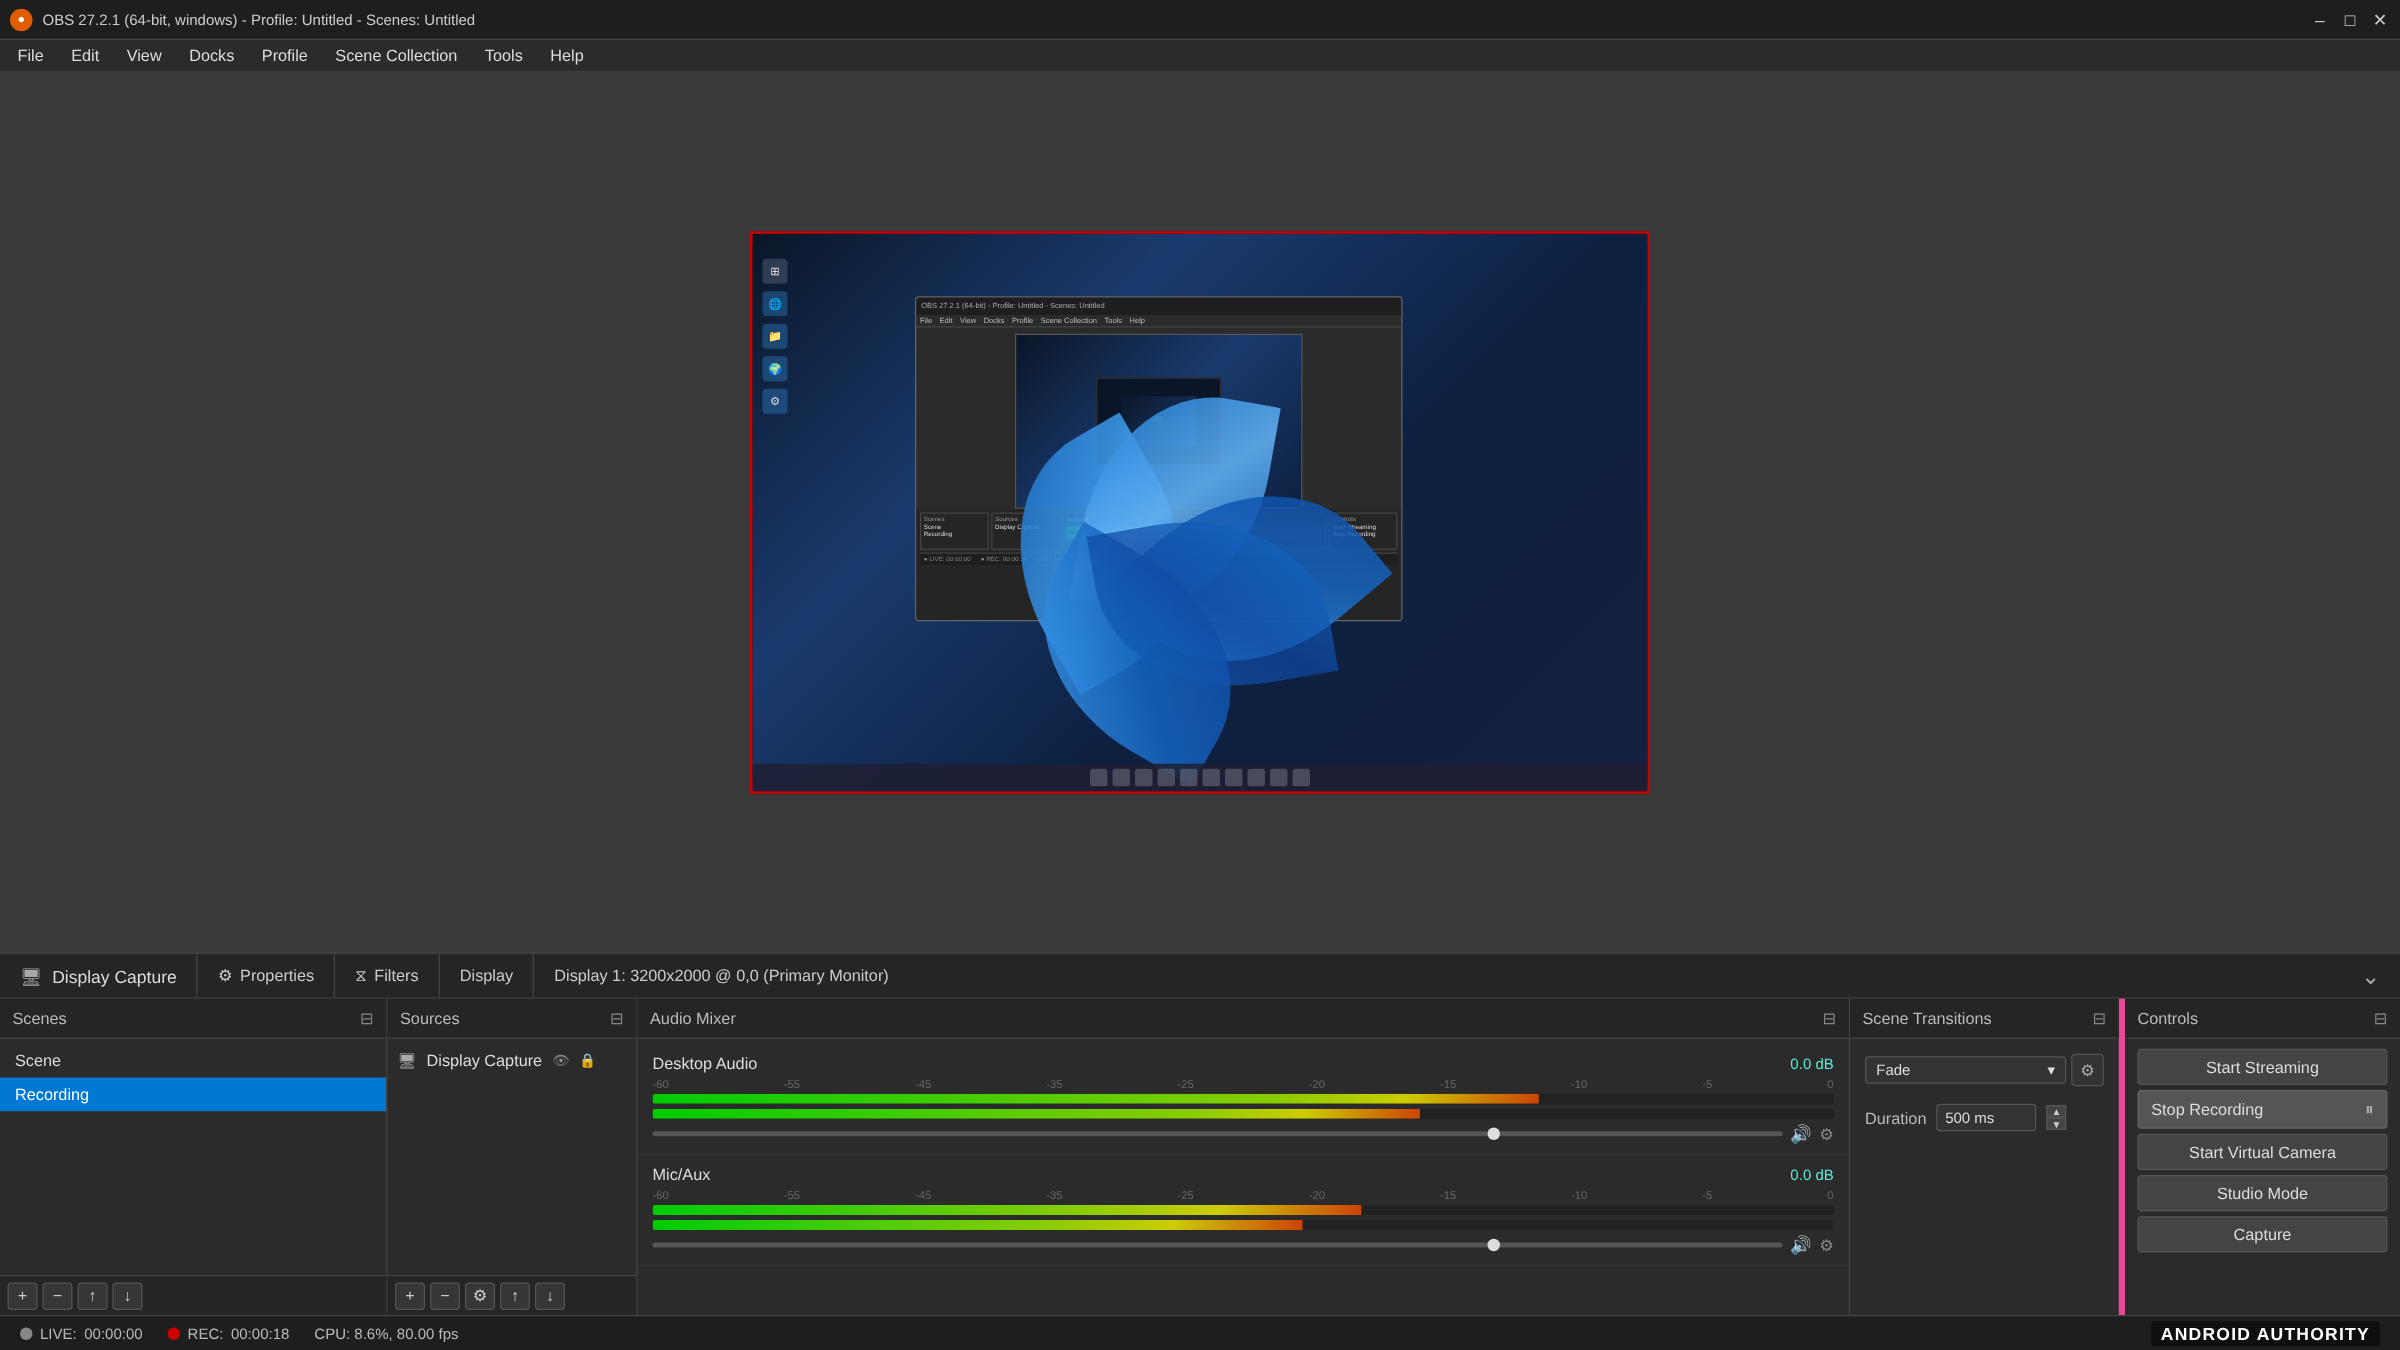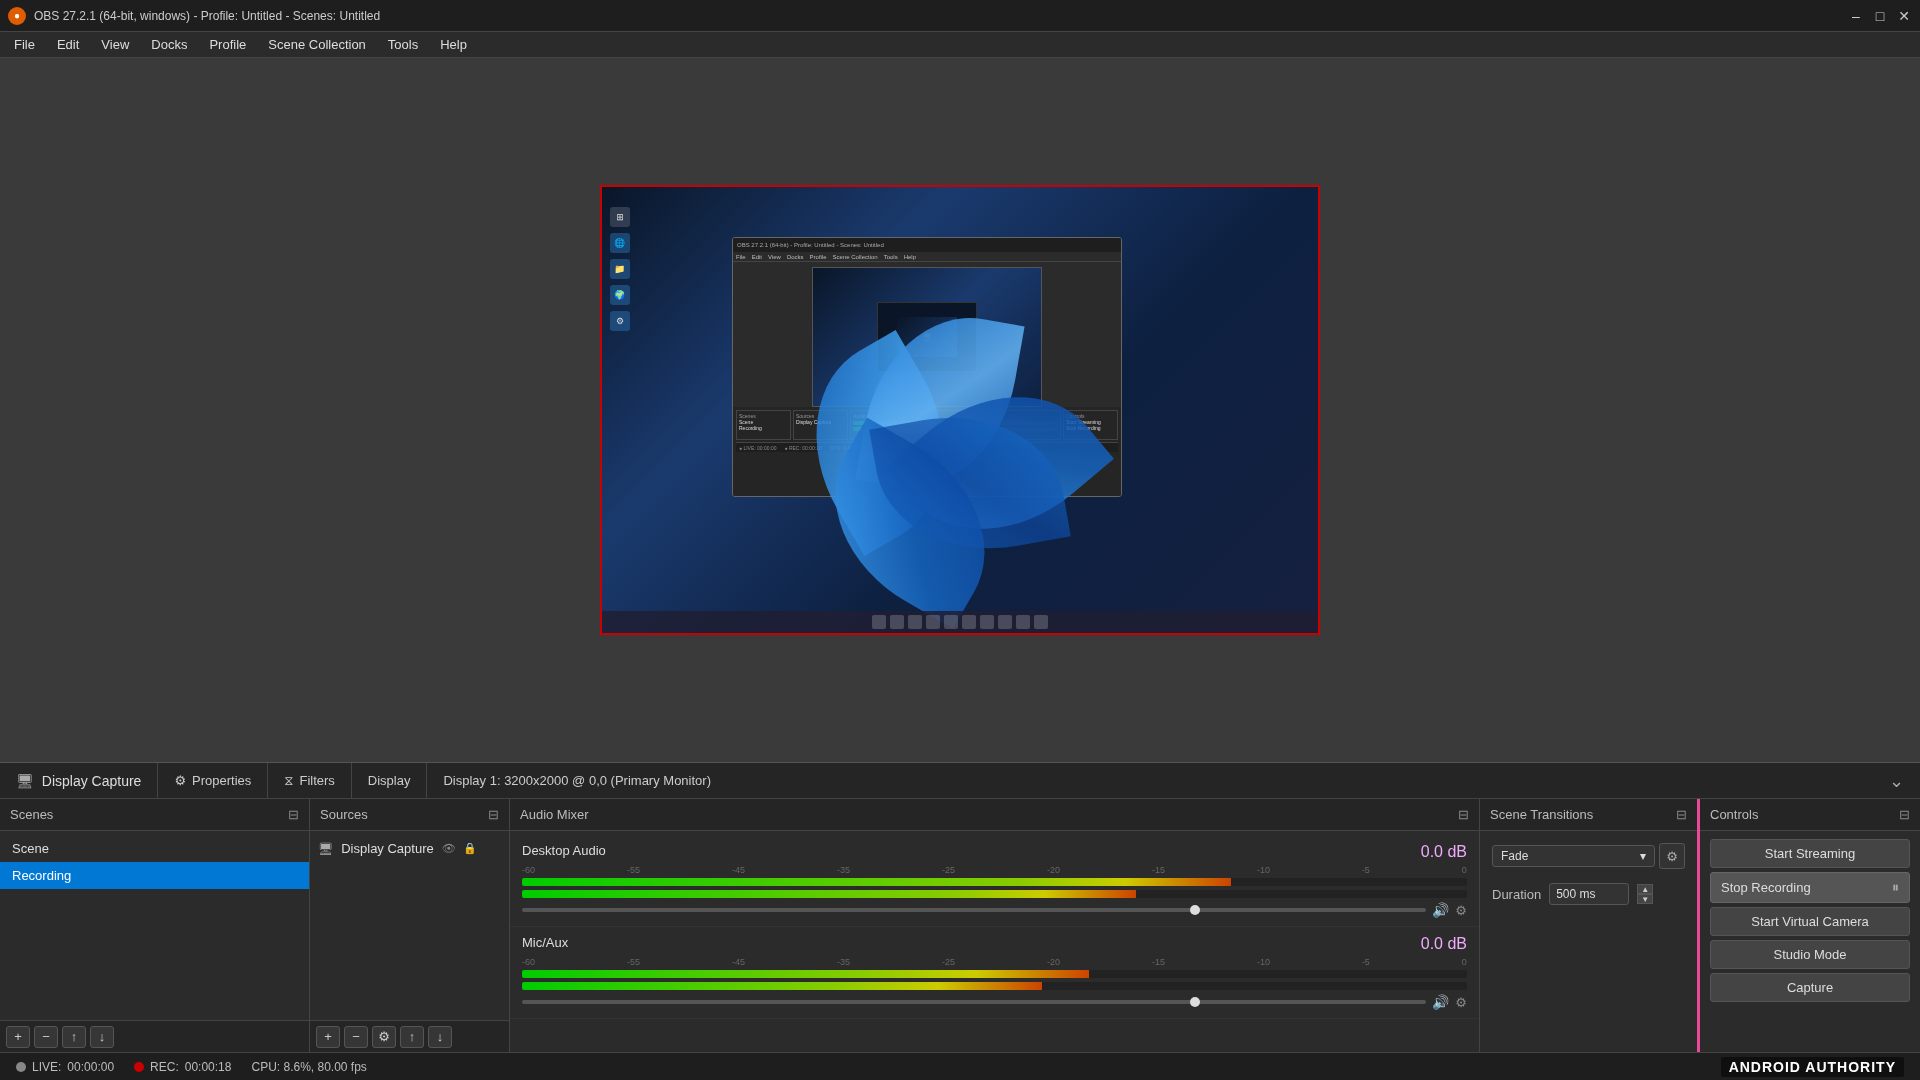--- a/index.html
+++ b/index.html
@@ -272,21 +272,21 @@
 
     
     .panel {
       display: flex;
       flex-direction: column;
       border-right: 1px solid #444;
     }
     .panel-scenes { width: 310px; }
     .panel-sources { width: 200px; }
     .panel-audio { flex: 1; }
-    .panel-transitions { width: 220px; border-right: 3px solid #ec4899; }
+    .panel-transitions { width: 220px; border-right: 5px solid #ec4899; }
     .panel-controls { width: 220px; border-right: none; }
 
     .panel-header {
       height: 32px;
       background: #252525;
       border-bottom: 1px solid #444;
       display: flex;
       align-items: center;
       justify-content: space-between;
       padding: 0 10px;
@@ -327,24 +327,25 @@
     .source-item-lock { color: #888; font-size: 11px; }
 
     
     .audio-track {
       padding: 8px 12px;
       border-bottom: 1px solid #333;
     }
     .audio-track-header {
       display: flex;
       justify-content: space-between;
+      align-items: center;
       margin-bottom: 4px;
     }
     .audio-name { font-size: 13px; color: #ddd; }
-    .audio-db { font-size: 16px; color: #f0abfc; }
+    .audio-db { font-size: 12px; color: #5eead4; }
     .audio-meter {
       height: 8px;
       background: #222;
       border-radius: 2px;
       overflow: hidden;
       margin-bottom: 4px;
       position: relative;
     }
     .audio-meter-labels {
       display: flex;

